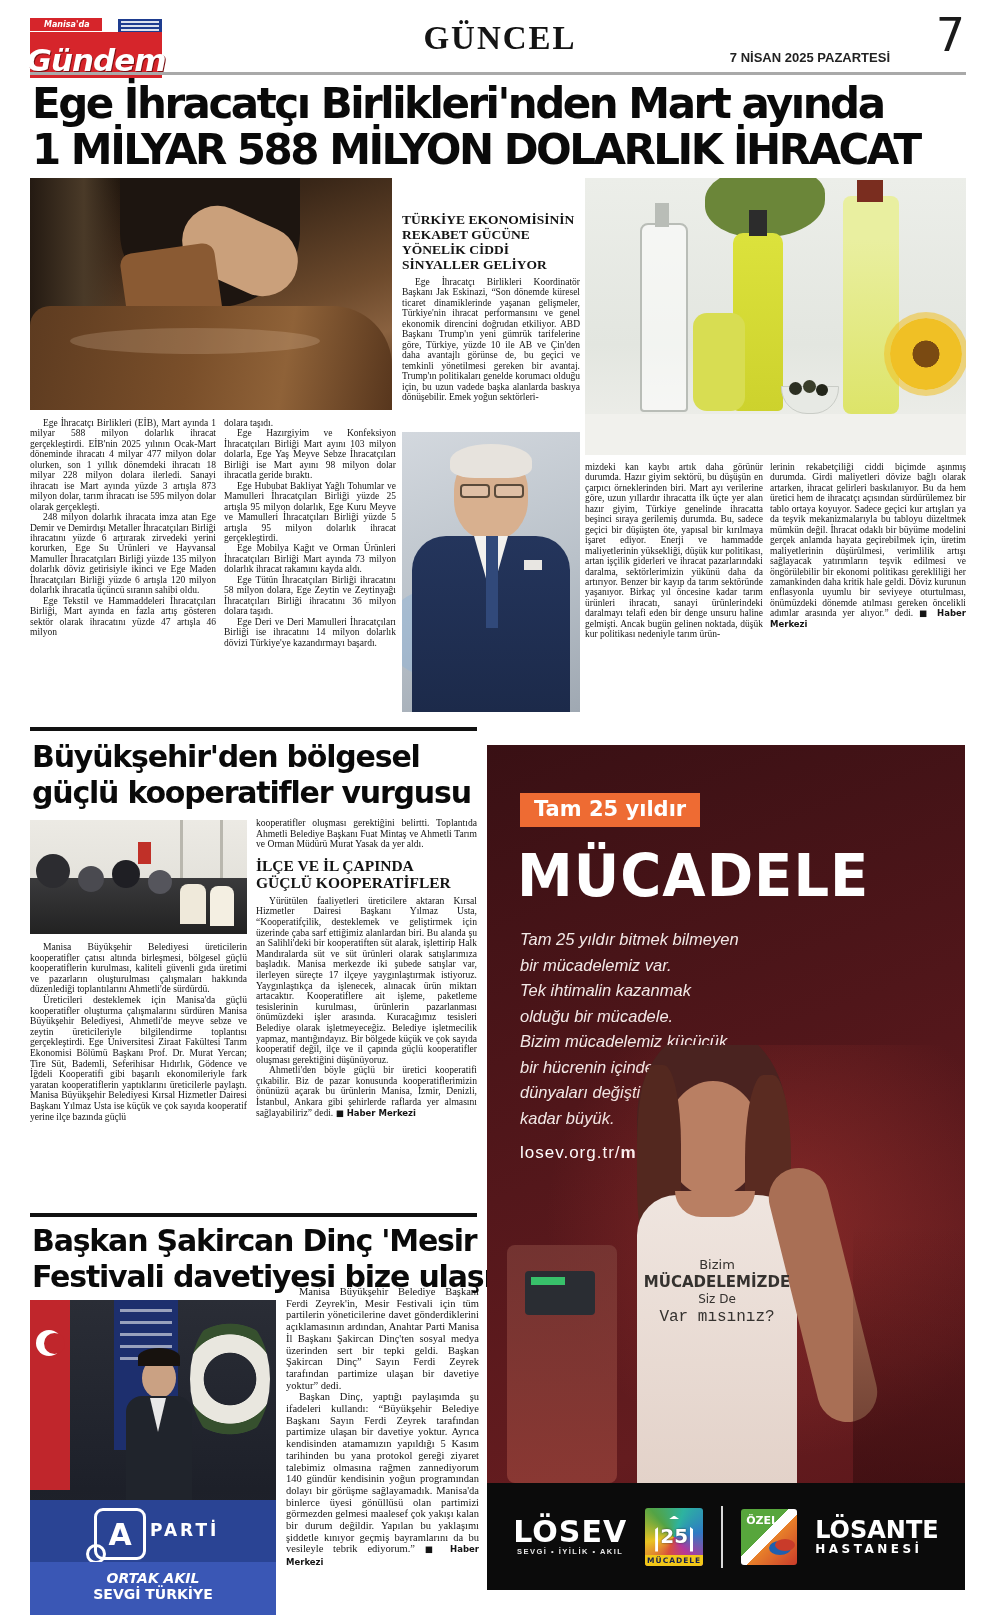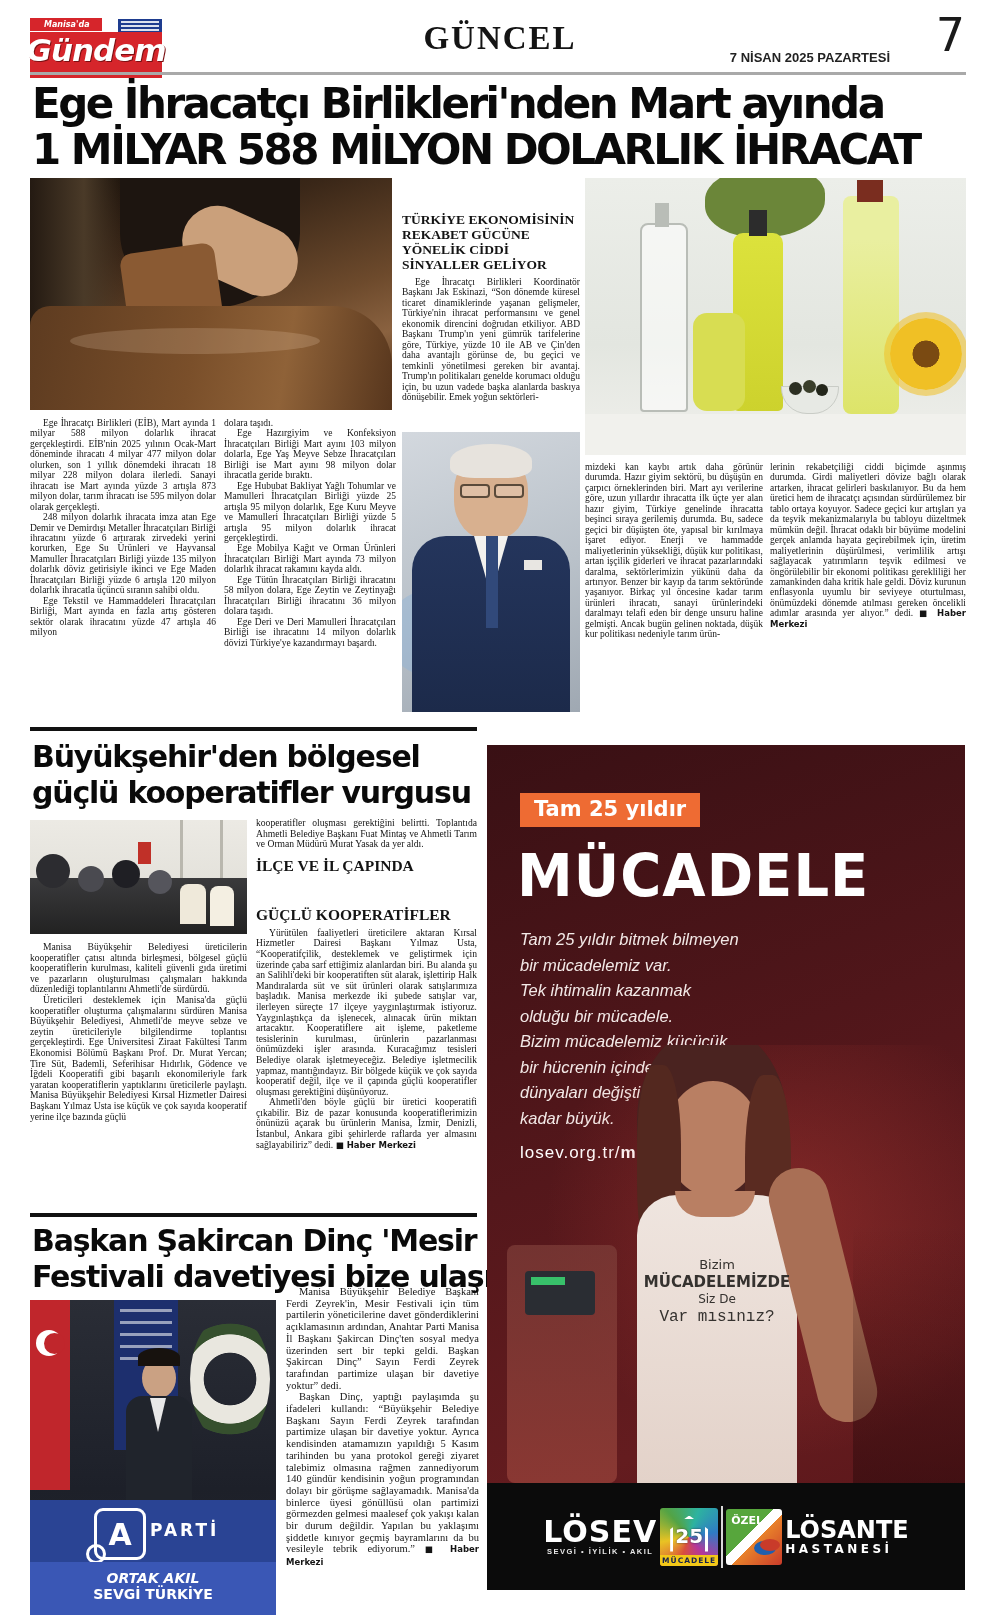--- a/index.html
+++ b/index.html
@@ -1,21 +1,21 @@
 <!DOCTYPE html>
 <html><head>
 <meta charset="utf-8">
 <style>
   html,body{margin:0;padding:0;background:#ffffff;}
   body{width:1000px;height:1615px;position:relative;overflow:hidden;
        font-family:"Liberation Serif","DejaVu Serif",serif;color:#141414;}
   .abs{position:absolute;}
   
   .logo-main{background:#d6252b;color:#fff;font-family:"DejaVu Sans",sans-serif;
-             font-weight:bold;font-style:italic;display:flex;align-items:flex-start;justify-content:center;
+             font-weight:bold;font-style:italic;display:flex;align-items:flex-end;justify-content:center;
              letter-spacing:-1px;text-shadow:1px 1px 0 #7a1013;}
   .logo-tab{background:#d6252b;color:#fff;font-family:"DejaVu Sans",sans-serif;font-style:italic;
             font-weight:bold;font-size:8px;display:flex;align-items:center;padding-left:14px;}
   .logo-blue{background:#1e3c8f;}
   .logo-blue i{display:block;height:2px;background:#fff;margin:2px 3px;opacity:.85;}
   .section-title{font-weight:bold;font-size:33px;letter-spacing:2px;text-align:center;}
   .edition-date{font-family:"Liberation Sans",sans-serif;font-weight:bold;font-size:13px;text-align:right;color:#222;}
   .page-num{font-family:"DejaVu Sans",sans-serif;font-size:46px;font-weight:500;text-align:right;color:#1a1a1a;}
   .header-rule{background:#a9a9a9;height:3px;}
   
@@ -24,41 +24,41 @@
   .h2line{font-family:"DejaVu Sans",sans-serif;font-weight:bold;font-size:30px;line-height:34px;
           letter-spacing:-1.2px;color:#0a0a0a;white-space:nowrap;}
   .divider{background:#111;height:4px;}
   
   .col p{margin:0;text-align:justify;text-indent:13px;}
   .col p.cont{text-indent:0;}
   .a1 p{font-size:9.5px;line-height:10.45px;}
   .a2 p{font-size:9.6px;line-height:10.6px;}
   .a3 p{font-size:10.5px;line-height:11.7px;}
   .subhead{font-weight:bold;font-size:13.5px;line-height:15px;text-transform:none;margin-top:32px;}
-  .subhead2{font-weight:bold;font-size:15.5px;line-height:17.5px;margin-top:32px;}
+  .subhead2{font-weight:bold;font-size:15.5px;line-height:17.5px;}
   .byline{font-family:"DejaVu Sans",sans-serif;font-weight:bold;font-size:8.5px;}
   
   .photo{overflow:hidden;}
   .ph-craft{background:linear-gradient(160deg,#17100a 0%,#3a2718 30%,#6d4a2c 62%,#8a6240 78%,#4a3018 100%);}
   .ph-olive{background:linear-gradient(180deg,#eceee9 0%,#e3e6e0 60%,#f0f0ec 100%);}
   .ph-port{background:linear-gradient(160deg,#d3d8de 0%,#b9c1c9 55%,#9fa8b2 100%);}
   .ph-meet{background:linear-gradient(180deg,#eceae4 0%,#dddbd4 100%);}
   .ph-podium{background:linear-gradient(180deg,#2a2d36 0%,#1d2029 60%,#23262e 100%);}
   .dot{border-radius:50%;}
   
   .ad{background:linear-gradient(160deg,#391014 0%,#54171b 45%,#641c1f 75%,#571418 100%);}
   .ad-badge{background:#ee6b33;color:#fff;font-family:"DejaVu Sans",sans-serif;font-weight:bold;
             font-size:21px;display:inline-block;padding:4px 14px 6px 14px;}
   .ad-title{color:#fff;font-family:"DejaVu Sans",sans-serif;font-weight:bold;font-size:56px;
             letter-spacing:1px;transform:scaleY(1.05);transform-origin:left top;}
   .ad-body{color:#f3e9e7;font-family:"Liberation Sans",sans-serif;font-size:16.5px;line-height:25.5px;white-space:pre-line;font-style:italic;}
   .ad-url{color:#fff;font-family:"Liberation Sans",sans-serif;font-size:17px;letter-spacing:1px;}
   .ad-url b{font-weight:bold;}
   .shirt-text{color:#35322f;font-family:"DejaVu Sans",sans-serif;text-align:center;line-height:1.25;}
-  .ad-footer{background:#0b0b0b;display:flex;align-items:center;justify-content:center;gap:3px;}
+  .ad-footer{background:#0b0b0b;display:flex;align-items:center;justify-content:center;gap:18px;}
   .losev-word{color:#fff;font-family:"DejaVu Sans",sans-serif;font-weight:bold;font-size:30px;letter-spacing:1px;line-height:30px;}
   .losev-tag{color:#e8e8e8;font-family:"Liberation Sans",sans-serif;font-size:7.5px;letter-spacing:1.5px;font-weight:bold;}
   .l25{width:58px;height:58px;position:relative;border-radius:3px;overflow:hidden;
        background:conic-gradient(from 20deg,#2db3a0,#2f7bc4,#b4379b,#d94f3c,#e9c323,#53a345,#2db3a0);}
   .l25 .house{position:absolute;inset:8px 10px 14px 10px;border:3px solid #fff;border-bottom:none;
        clip-path:polygon(50% 0,100% 38%,100% 100%,0 100%,0 38%);}
   .l25 .n25{position:absolute;top:16px;left:0;right:0;text-align:center;color:#fff;
        font-family:"DejaVu Sans",sans-serif;font-weight:bold;font-size:20px;text-shadow:0 0 2px #333;}
   .l25 .muc{position:absolute;left:0;right:0;bottom:0;background:#f2c718;color:#15214d;text-align:center;
        font-family:"DejaVu Sans",sans-serif;font-weight:bold;font-size:7.5px;letter-spacing:1px;padding:1px 0;}

